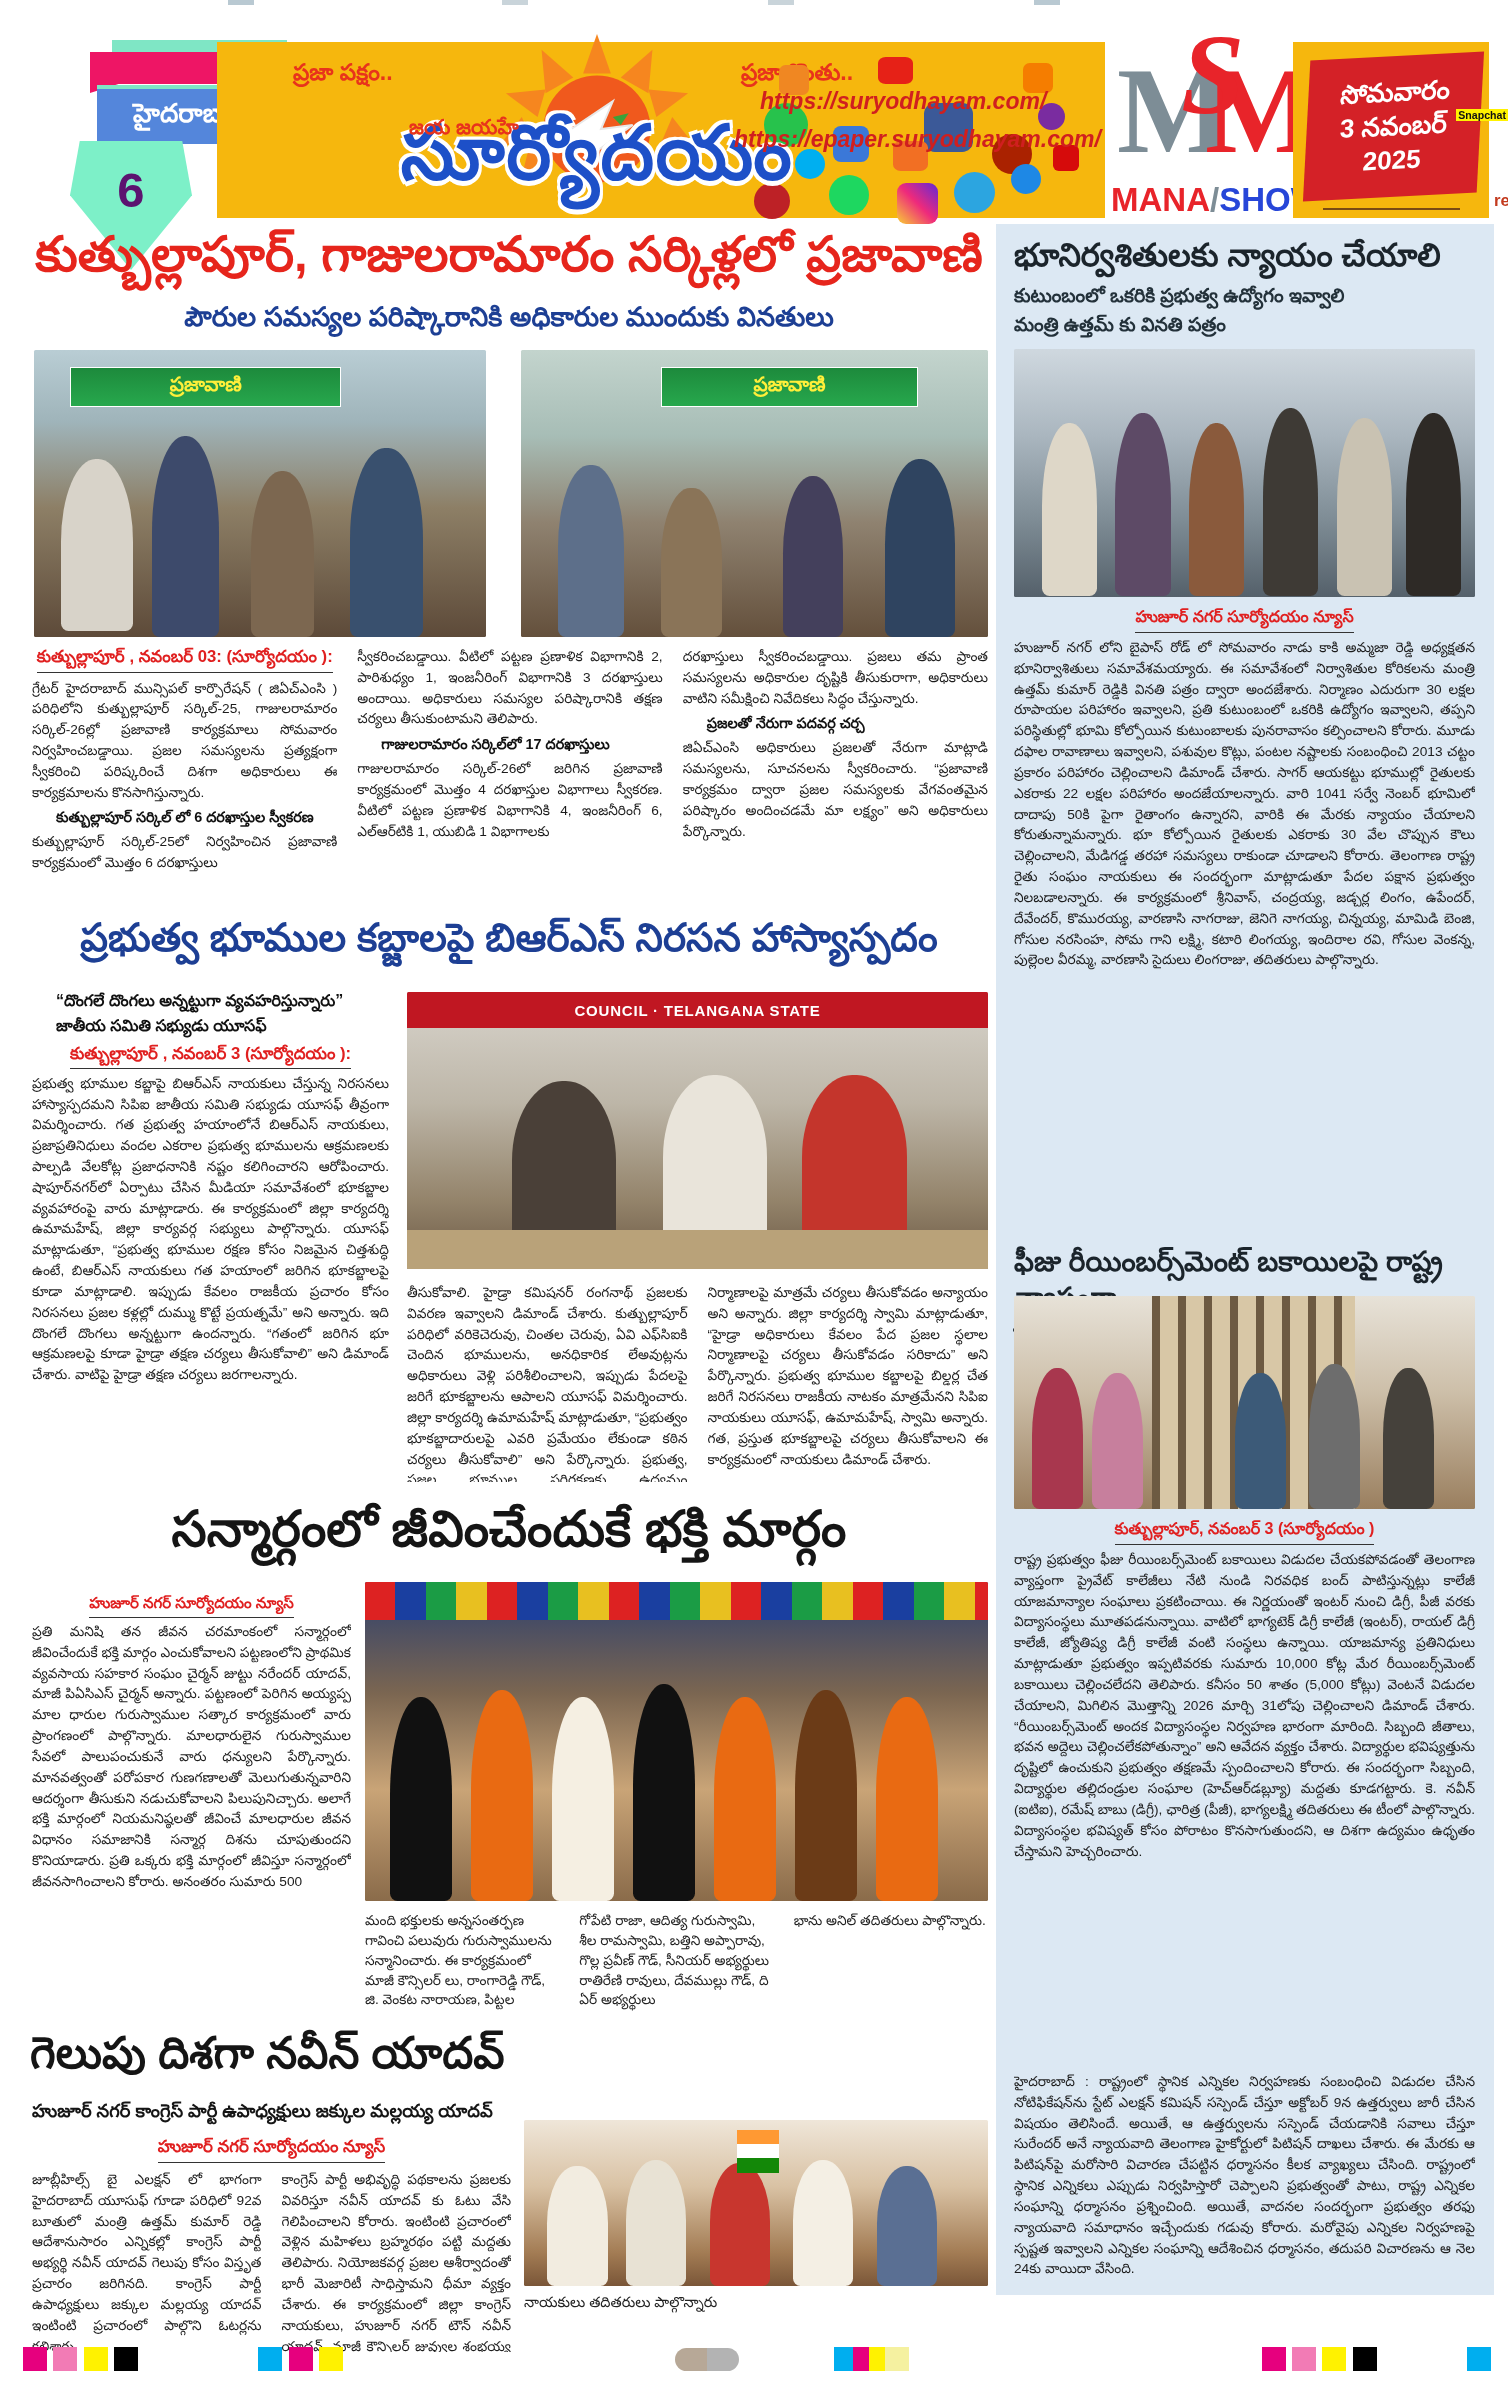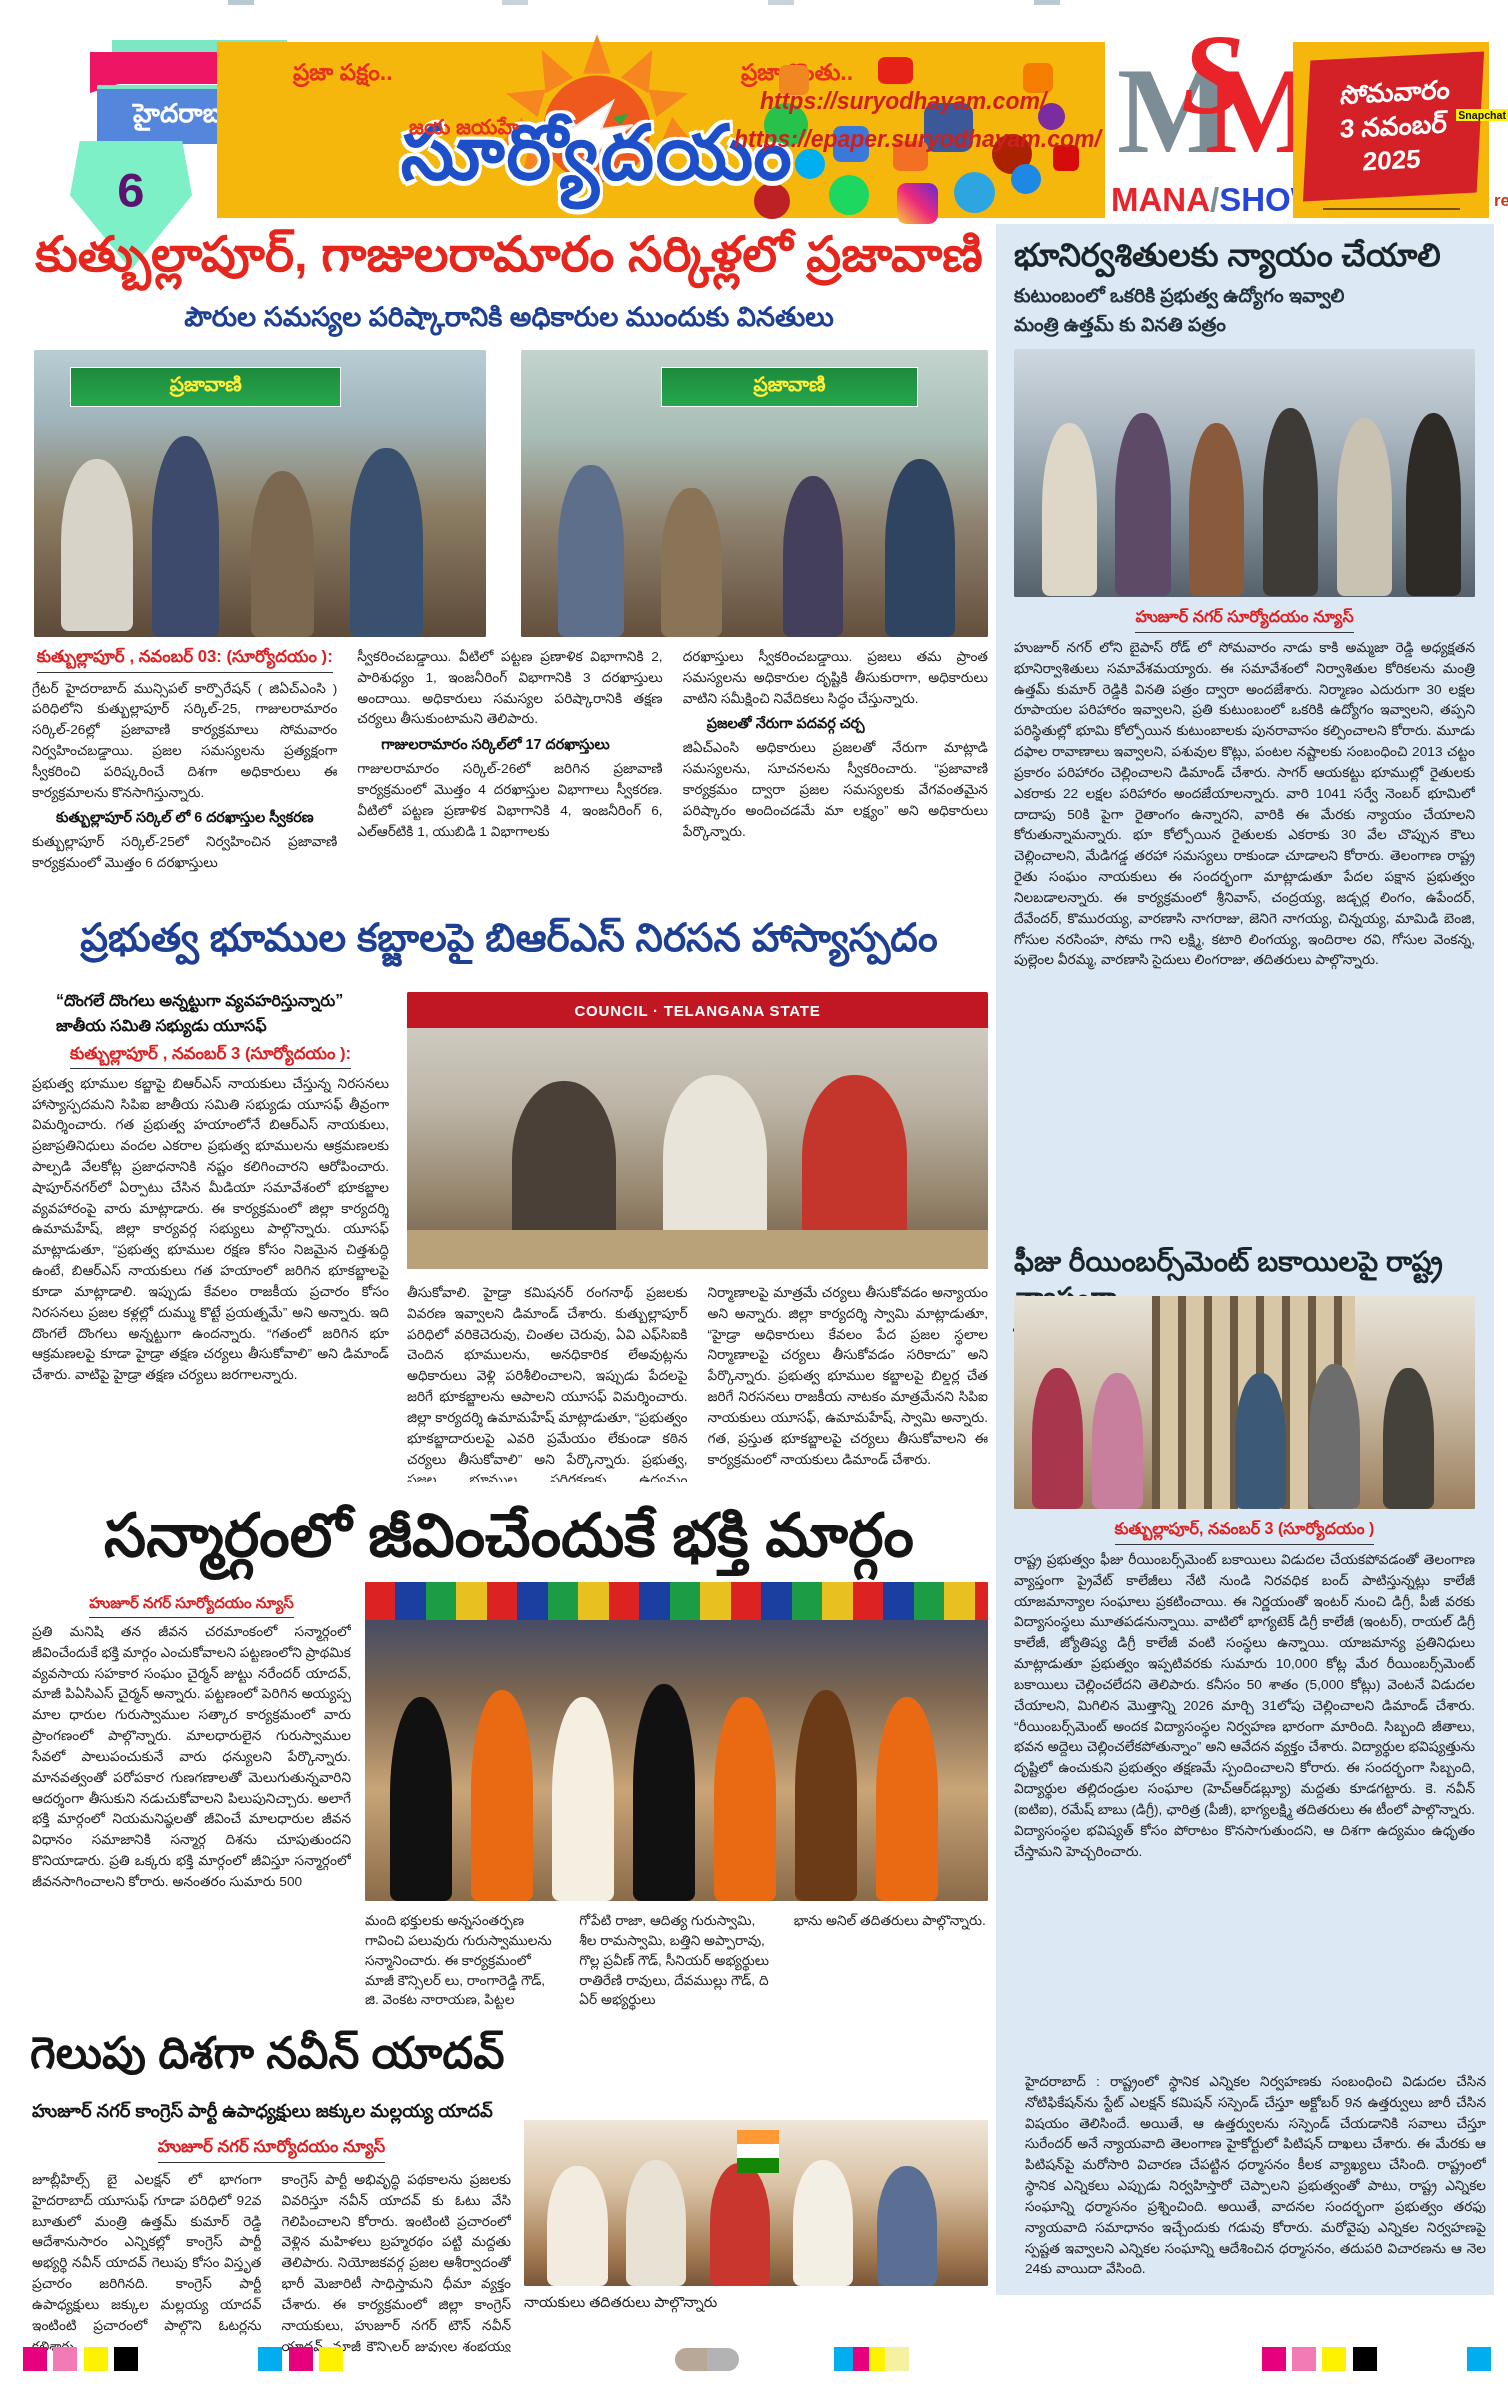--- a/index.html
+++ b/index.html
@@ -252,21 +252,21 @@
       <div class="col">
         <p class="bodytext" style="margin:0;">తీసుకోవాలి. హైడ్రా కమిషనర్ రంగనాథ్ ప్రజలకు వివరణ ఇవ్వాలని డిమాండ్ చేశారు. కుత్బుల్లాపూర్ పరిధిలో వరికెచెరువు, చింతల చెరువు, ఏవి ఎఫ్‌సిఐకి చెందిన భూములను, అనధికారిక లేఅవుట్లను అధికారులు వెళ్లి పరిశీలించాలని, ఇప్పుడు పేదలపై జరిగే భూకబ్జాలను ఆపాలని యూసఫ్ విమర్శించారు. జిల్లా కార్యదర్శి ఉమామహేష్ మాట్లాడుతూ, “ప్రభుత్వం భూకబ్జాదారులపై ఎవరి ప్రమేయం లేకుండా కఠిన చర్యలు తీసుకోవాలి” అని పేర్కొన్నారు. ప్రభుత్వ, ప్రజల భూముల పరిరక్షణకు ఉద్యమం కొనసాగుతుందన్నారు. చేపట్టిన ప్రజా ఉద్యమానికి కొనసాగింపుగా కృషి చేస్తామని వారి పేర్కొన్నారు. చేడ ప్రజల పక్షాన నిలుస్తామన్నారు.</p>
       </div>
       <div class="col">
         <p class="bodytext" style="margin:0;">నిర్మాణాలపై మాత్రమే చర్యలు తీసుకోవడం అన్యాయం అని అన్నారు. జిల్లా కార్యదర్శి స్వామి మాట్లాడుతూ, “హైడ్రా అధికారులు కేవలం పేద ప్రజల స్థలాల నిర్మాణాలపై చర్యలు తీసుకోవడం సరికాదు” అని పేర్కొన్నారు. ప్రభుత్వ భూముల కబ్జాలపై బిల్డర్ల చేత జరిగే నిరసనలు రాజకీయ నాటకం మాత్రమేనని సిపిఐ నాయకులు యూసఫ్, ఉమామహేష్, స్వామి అన్నారు. గత, ప్రస్తుత భూకబ్జాలపై చర్యలు తీసుకోవాలని ఈ కార్యక్రమంలో నాయకులు డిమాండ్ చేశారు.</p>
       </div>
     </div>
   </div>
 
   <div>
-    <div class="headline hl-black" style="left:30px;top:1501px;width:958px;font-size:60px;">సన్మార్గంలో జీవించేందుకే భక్తి మార్గం</div>
+    <div class="headline hl-black" style="left:30px;top:1501px;width:958px;font-size:50px;">సన్మార్గంలో జీవించేందుకే భక్తి మార్గం</div>
     <div class="byline" style="position:absolute;left:32px;top:1594px;width:319px;font-size:15px;">
       <span class="byline-under">హుజూర్ నగర్ సూర్యోదయం న్యూస్</span>
     </div>
     <div style="position:absolute;left:32px;top:1622px;width:319px;height:391px;overflow:hidden;">
       <p class="bodytext" style="margin:0;">ప్రతి మనిషి తన జీవన చరమాంకంలో సన్మార్గంలో జీవించేందుకే భక్తి మార్గం ఎంచుకోవాలని పట్టణంలోని ప్రాథమిక వ్యవసాయ సహకార సంఘం చైర్మన్ జుట్టు నరేందర్ యాదవ్, మాజీ పిఏసిఎస్ చైర్మన్ అన్నారు. పట్టణంలో పెరిగిన అయ్యప్ప మాల ధారుల గురుస్వాముల సత్కార కార్యక్రమంలో వారు ప్రాంగణంలో పాల్గొన్నారు. మాలధారులైన గురుస్వాముల సేవలో పాలుపంచుకునే వారు ధన్యులని పేర్కొన్నారు. మానవత్వంతో పరోపకార గుణగణాలతో మెలుగుతున్నవారిని ఆదర్శంగా తీసుకుని నడుచుకోవాలని పిలుపునిచ్చారు. అలాగే భక్తి మార్గంలో నియమనిష్ఠలతో జీవించే మాలధారుల జీవన విధానం సమాజానికి సన్మార్గ దిశను చూపుతుందని కొనియాడారు. ప్రతి ఒక్కరు భక్తి మార్గంలో జీవిస్తూ సన్మార్గంలో జీవనసాగించాలని కోరారు. అనంతరం సుమారు 500</p>
     </div>
 
     <div class="photo ph4" style="left:365px;top:1582px;width:623px;height:319px;">
       <div class="bunting"></div>
       <div class="ph-person" style="left:4%;top:36%;width:10%;height:64%;background:#111;"></div>
@@ -348,21 +348,21 @@
     </div>
     <div class="byline" style="position:absolute;left:18px;top:1296px;width:461px;font-size:16px;">
       <span class="byline-under">కుత్బుల్లాపూర్, నవంబర్ 3 (సూర్యోదయం )</span>
     </div>
     <div style="position:absolute;left:18px;top:1326px;width:461px;height:414px;overflow:hidden;">
       <p class="bodytext" style="margin:0;font-size:13.7px;">రాష్ట్ర ప్రభుత్వం ఫీజు రీయింబర్స్‌మెంట్ బకాయిలు విడుదల చేయకపోవడంతో తెలంగాణ వ్యాప్తంగా ప్రైవేట్ కాలేజీలు నేటి నుండి నిరవధిక బంద్ పాటిస్తున్నట్లు కాలేజీ యాజమాన్యాల సంఘాలు ప్రకటించాయి. ఈ నిర్ణయంతో ఇంటర్ నుంచి డిగ్రీ, పీజీ వరకు విద్యాసంస్థలు మూతపడనున్నాయి. వాటిలో భాగ్యటెక్ డిగ్రీ కాలేజీ (ఇంటర్), రాయల్ డిగ్రీ కాలేజీ, జ్యోతిష్య డిగ్రీ కాలేజీ వంటి సంస్థలు ఉన్నాయి. యాజమాన్య ప్రతినిధులు మాట్లాడుతూ ప్రభుత్వం ఇప్పటివరకు సుమారు 10,000 కోట్ల మేర రీయింబర్స్‌మెంట్ బకాయిలు చెల్లించలేదని తెలిపారు. కనీసం 50 శాతం (5,000 కోట్లు) వెంటనే విడుదల చేయాలని, మిగిలిన మొత్తాన్ని 2026 మార్చి 31లోపు చెల్లించాలని డిమాండ్ చేశారు. “రీయింబర్స్‌మెంట్ అందక విద్యాసంస్థల నిర్వహణ భారంగా మారింది. సిబ్బంది జీతాలు, భవన అద్దెలు చెల్లించలేకపోతున్నాం” అని ఆవేదన వ్యక్తం చేశారు. విద్యార్థుల భవిష్యత్తును దృష్టిలో ఉంచుకుని ప్రభుత్వం తక్షణమే స్పందించాలని కోరారు. ఈ సందర్భంగా సిబ్బంది, విద్యార్థుల తల్లిదండ్రుల సంఘాల (హెచ్ఆర్‌డబ్ల్యూ) మద్దతు కూడగట్టారు. కె. నవీన్ (ఐటిఐ), రమేష్ బాబు (డిగ్రీ), ఛారిత్ర (పీజీ), భాగ్యలక్ష్మి తదితరులు ఈ టీంలో పాల్గొన్నారు. విద్యాసంస్థల భవిష్యత్ కోసం పోరాటం కొనసాగుతుందని, ఆ దిశగా ఉద్యమం ఉధృతం చేస్తామని హెచ్చరించారు.</p>
     </div>
 
     <div style="position:absolute;left:18px;top:1755px;width:461px;">
     </div>
-    <div style="position:absolute;left:18px;top:1848px;width:461px;height:213px;overflow:hidden;margin-left:11px;">
+    <div style="position:absolute;left:18px;top:1848px;width:461px;height:213px;overflow:hidden;">
       <p class="bodytext" style="margin:0;font-size:13.7px;">హైదరాబాద్ : రాష్ట్రంలో స్థానిక ఎన్నికల నిర్వహణకు సంబంధించి విడుదల చేసిన నోటిఫికేషన్‌ను స్టేట్ ఎలక్షన్ కమిషన్ సస్పెండ్ చేస్తూ అక్టోబర్ 9న ఉత్తర్వులు జారీ చేసిన విషయం తెలిసిందే. అయితే, ఆ ఉత్తర్వులను సస్పెండ్ చేయడానికి సవాలు చేస్తూ సురేందర్ అనే న్యాయవాది తెలంగాణ హైకోర్టులో పిటిషన్ దాఖలు చేశారు. ఈ మేరకు ఆ పిటిషన్‌పై మరోసారి విచారణ చేపట్టిన ధర్మాసనం కీలక వ్యాఖ్యలు చేసింది. రాష్ట్రంలో స్థానిక ఎన్నికలు ఎప్పుడు నిర్వహిస్తారో చెప్పాలని ప్రభుత్వంతో పాటు, రాష్ట్ర ఎన్నికల సంఘాన్ని ధర్మాసనం ప్రశ్నించింది. అయితే, వాదనల సందర్భంగా ప్రభుత్వం తరఫు న్యాయవాది సమాధానం ఇచ్చేందుకు గడువు కోరారు. మరోవైపు ఎన్నికల నిర్వహణపై స్పష్టత ఇవ్వాలని ఎన్నికల సంఘాన్ని ఆదేశించిన ధర్మాసనం, తదుపరి విచారణను ఆ నెల 24కు వాయిదా వేసింది.</p>
     </div>
   </div>
 
   <div>
     <div class="mark" style="left:23px;top:2347px;background:#e6007e;"></div>
     <div class="mark" style="left:53px;top:2347px;background:#f27bb5;"></div>
     <div class="mark" style="left:84px;top:2347px;background:#fff200;"></div>
     <div class="mark" style="left:114px;top:2347px;background:#000000;"></div>
 

